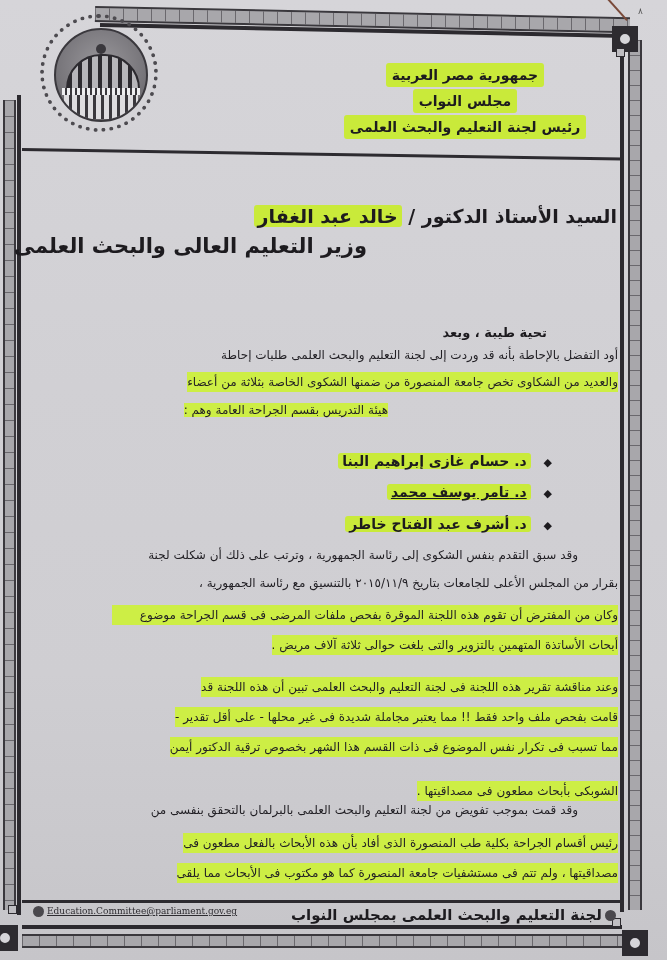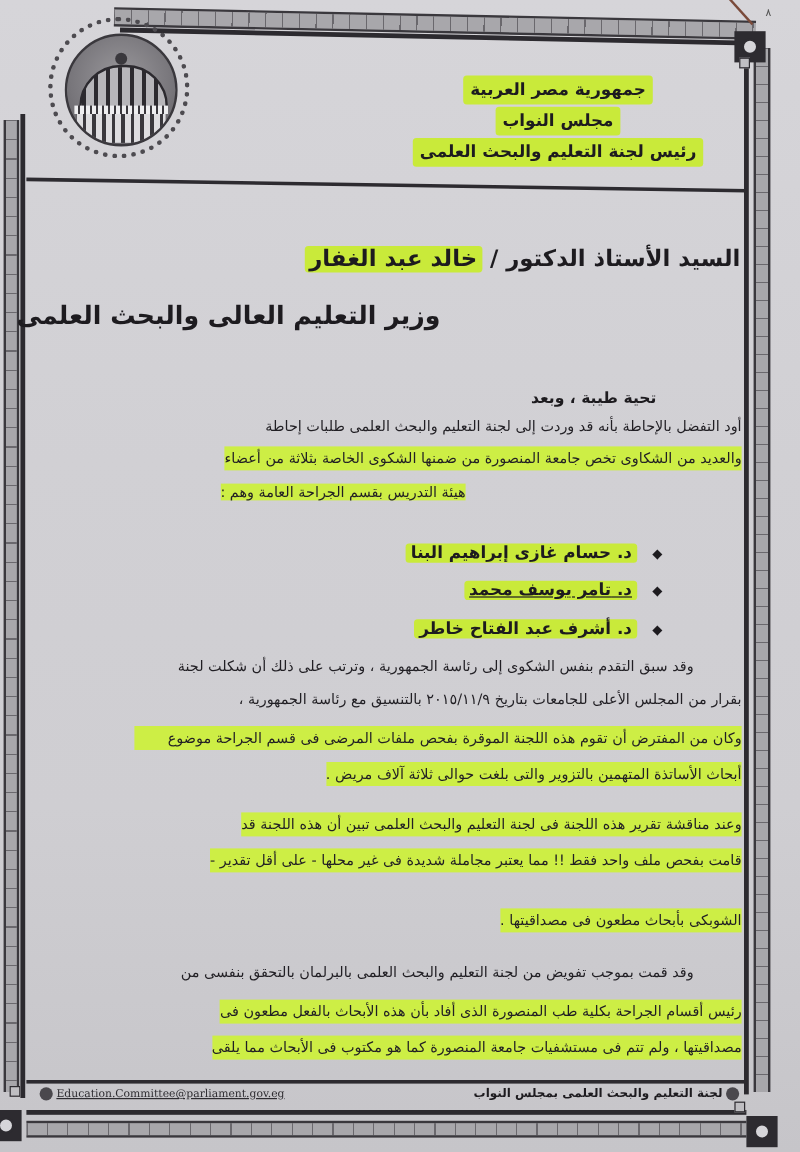--- a/index.html
+++ b/index.html
@@ -99,21 +99,21 @@
   .header-rule {
     position:absolute; left:22px; top:148px; width:600px; height:3px; background:#2d2b30;
     transform: rotate(0.9deg); transform-origin:left center;
   }
 
   
   .salut-1 {
     position:absolute; right:50px; top:205px; direction:rtl; font-weight:bold; font-size:19px; white-space:nowrap;
   }
   .salut-2 {
-    position:absolute; right:300px; top:234px; direction:rtl; font-weight:bold; font-size:21px; white-space:nowrap;margin-top:17px;
+    position:absolute; right:300px; top:234px; direction:rtl; font-weight:bold; font-size:21px; white-space:nowrap;
   }
   .greet {
     position:absolute; right:120px; top:325px; direction:rtl; font-weight:bold; font-size:13px;
   }
 
   .body-text {
     position:absolute; left:28px; width:590px; direction:rtl; text-align:justify;
     font-family:"DejaVu Sans", sans-serif; font-size:12px; color:#211f24;text-decoration:underline;
   }
   .body-text .row { position:absolute; right:0; white-space:nowrap; line-height:20px; }
@@ -126,21 +126,21 @@
   
   .footer-rule { position:absolute; left:22px; top:900px; width:600px; height:3px; background:#2d2b30; }
   .footer-email {
     position:absolute; left:30px; top:906px; font-family:"DejaVu Serif", serif; font-size:9px;
     color:#2e2c31; text-decoration:underline; white-space:nowrap;
   }
   .footer-email .seal, .footer-ar .seal {
     display:inline-block; width:11px; height:11px; border-radius:50%; background:#4a484d; vertical-align:middle; margin:0 3px;
   }
   .footer-ar {
-    position:absolute; right:48px; top:906px; direction:rtl; font-weight:bold; font-size:10px; white-space:nowrap;
+    position:absolute; right:48px; top:906px; direction:rtl; font-weight:bold; font-size:15px; white-space:nowrap;
   }
 </style>
 </head>
 <body>
 
 <div class="page">
 
   <div class="frame-top"></div>
   <div class="frame-top-line"></div>
   <div class="frame-right"></div>
@@ -208,21 +208,22 @@
   <div class="body-text" style="top:545px;height:120px;">
     <div class="row" style="top:0;right:40px;">وقد سبق التقدم بنفس الشكوى إلى رئاسة الجمهورية ، وترتب على ذلك أن شكلت لجنة</div>
     <div class="row" style="top:28px;">بقرار من المجلس الأعلى للجامعات بتاريخ ٢٠١٥/١١/٩ بالتنسيق مع رئاسة الجمهورية ،</div>
     <div class="row hl-soft" style="top:60px;padding-left:28px;">وكان من المفترض أن تقوم هذه اللجنة الموقرة بفحص ملفات المرضى فى قسم الجراحة موضوع</div>
     <div class="row hl-soft" style="top:90px;right:0;">أبحاث الأساتذة المتهمين بالتزوير والتى بلغت حوالى ثلاثة آلاف مريض .</div>
   </div>
 
   <div class="body-text" style="top:677px;height:110px;">
     <div class="row hl-soft" style="top:0;">وعند مناقشة تقرير هذه اللجنة فى لجنة التعليم والبحث العلمى تبين أن هذه اللجنة قد</div>
     <div class="row hl-soft" style="top:30px;">قامت بفحص ملف واحد فقط !! مما يعتبر مجاملة شديدة فى غير محلها - على أقل تقدير -</div>
-    <div class="row hl-soft" style="top:80px;">الشوبكى بأبحاث مطعون فى مصداقيتها .</div>
+    <div class="row hl-soft" style="top:60px;">مما تسبب فى تكرار نفس الموضوع فى ذات القسم هذا الشهر بخصوص ترقية الدكتور أيمن</div>
+    <div class="row hl-soft" style="top:104px;">الشوبكى بأبحاث مطعون فى مصداقيتها .</div>
   </div>
 
   <div class="body-text" style="top:800px;height:90px;">
     <div class="row" style="top:0;right:40px;">وقد قمت بموجب تفويض من لجنة التعليم والبحث العلمى بالبرلمان بالتحقق بنفسى من</div>
     <div class="row hl-soft" style="top:33px;">رئيس أقسام الجراحة بكلية طب المنصورة الذى أفاد بأن هذه الأبحاث بالفعل مطعون فى</div>
     <div class="row hl-soft" style="top:63px;">مصداقيتها ، ولم تتم فى مستشفيات جامعة المنصورة كما هو مكتوب فى الأبحاث مما يلقى</div>
   </div>
 
   <div class="footer-rule"></div>
   <div class="footer-email">

